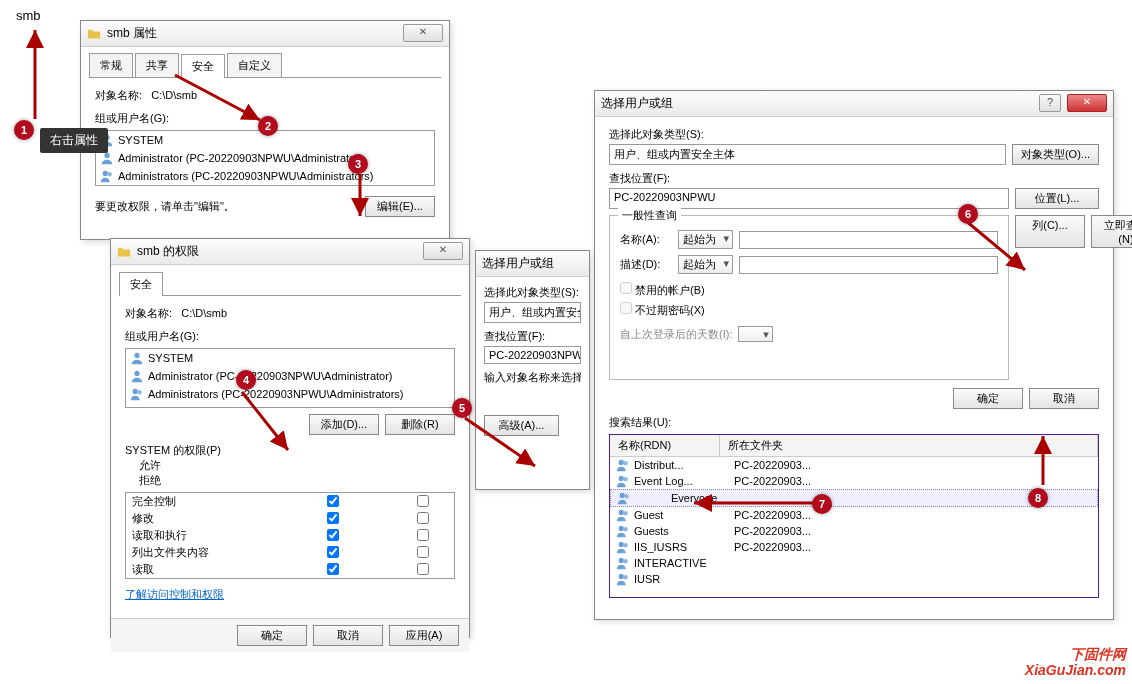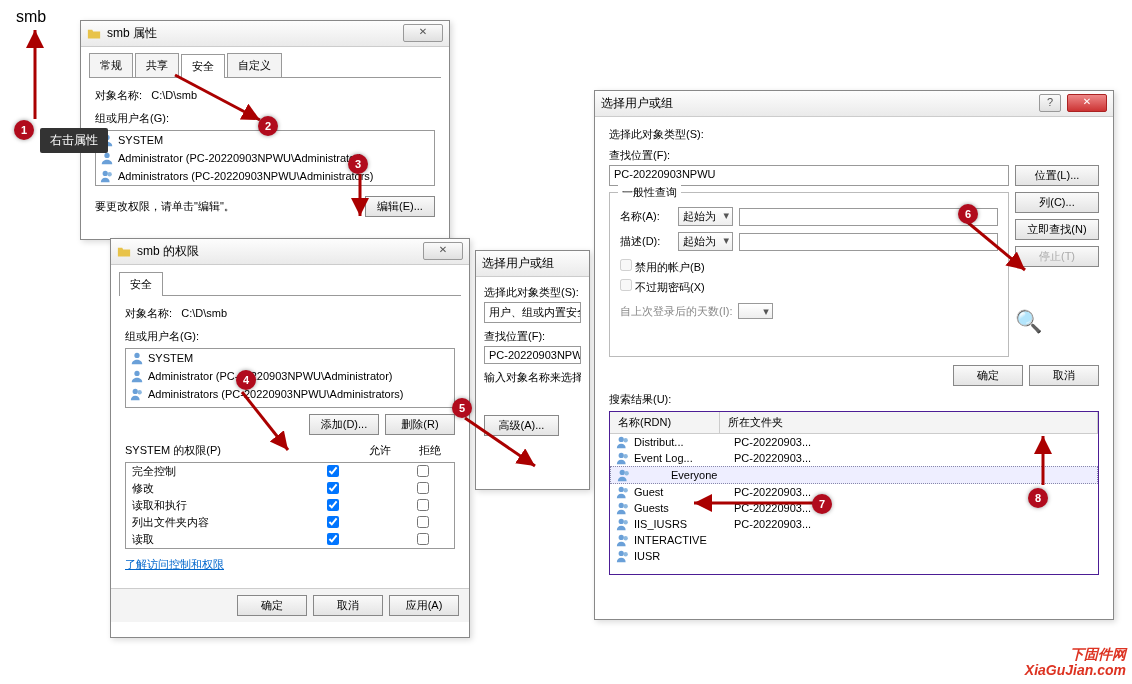--- a/index.html
+++ b/index.html
@@ -31,21 +31,21 @@
 .select { border: 1px solid #999; padding: 1px 16px 1px 4px; font-size: 11px; background: linear-gradient(#fff,#eee); position: relative; display: inline-block; }
 .select::after { content:"▾"; position:absolute; right:3px; color:#555; }
 .results { border: 1px solid #4c1d95; background: #fff; height: 164px; overflow: hidden; margin-top: 4px; }
 .reshead { display: flex; border-bottom: 1px solid #ccc; background: #f4f4f4; }
 .reshead div { padding: 3px 8px; border-right: 1px solid #ccc; font-size: 11px; }
 .resrow { display: flex; align-items: center; padding: 1px 6px; gap: 4px; font-size: 11px; }
 .resrow.sel { background: #eef; border: 1px dotted #88a; }
 .marker { position: absolute; width: 20px; height: 20px; border-radius: 50%; background: #b10b1d; color: #fff; font-size: 11px; font-weight: bold; display: flex; align-items: center; justify-content: center; z-index: 100; box-shadow: 0 0 4px rgba(0,0,0,.4); }
 .arrow { position: absolute; z-index: 90; }
 .tooltip { position: absolute; background: #333; color: #fff; padding: 4px 10px; font-size: 12px; border-radius: 2px; z-index: 101; }
-.folder { position: absolute; left: 12px; top: 8px; display: flex; align-items: center; gap: 4px; font-size: 16px; }
+.folder { position: absolute; left: 12px; top: 8px; display: flex; align-items: center; gap: 4px; font-size: 13px; }
 .watermark { position: absolute; right: 6px; bottom: 6px; font-size: 14px; font-style: italic; color: #d32; font-weight: bold; text-align: right; line-height: 1.1; }
 .helpbtn { position: absolute; right: 52px; top: 3px; width: 22px; height: 18px; border: 1px solid #999; border-radius: 2px; background: linear-gradient(#fafafa,#e0e0e0); text-align: center; line-height: 14px; font-size: 11px; color: #555; }
 .magnifier { font-size: 22px; }
 </style>
 </head>
 <body>
 
 <div class="folder">
   <svg class="ticon" viewBox="0 0 16 16">
       <path fill="#e8c34a" d="M1 3h5l1 2h8v8H1z"></path>
@@ -137,21 +137,21 @@
             <circle cx="11" cy="6" r="2.5" fill="#8cb8e0"></circle>
             <path fill="#6aa0d8" d="M1 15c0-3 2-5 5-5s5 2 5 5z"></path>
           </svg>
           <span>Administrators (PC-20220903NPWU\Administrators)</span>
         </div>
     </div>
     <div class="btn-row">
       <span class="btn">添加(D)...</span>
       <span class="btn">删除(R)</span>
     </div>
-    <div style="display:flex; margin-top:8px;">
+    <div style="display:flex; margin-top:8px;flex-direction:column;">
       <span style="flex:1">SYSTEM 的权限(P)</span>
       <span style="width:50px; text-align:center">允许</span>
       <span style="width:50px; text-align:center">拒绝</span>
     </div>
     <div class="permtable">
       <div class="permrow">
           <span class="pname">完全控制</span>
           <span class="cb"><input type="checkbox" checked="" style=""></span>
           <span class="cb"><input type="checkbox" style=""></span>
         </div>
@@ -200,20 +200,24 @@
 </div>
 
 <div class="win" style="left:594px; top:90px; width:520px; height:530px;">
   <div class="titlebar">
     <span>选择用户或组</span>
     <div class="helpbtn">?</div>
     <div class="closebtn red">✕</div>
   </div>
   <div class="body">
     <div>选择此对象类型(S):</div>
+    <div style="display:flex; gap:6px; margin-top:2px;">
+      <div class="txtinput" style="flex:1;">用户、组或内置安全主体</div>
+      <span class="btn" style="min-width:84px;">对象类型(O)...</span>
+    </div>
     <div style="margin-top:6px;">查找位置(F):</div>
     <div style="display:flex; gap:6px; margin-top:2px;">
       <div class="txtinput" style="flex:1;">PC-20220903NPWU</div>
       <span class="btn" style="min-width:84px;">位置(L)...</span>
     </div>
 
     <div style="display:flex; gap:6px; align-items:flex-start;">
       <div class="fieldset" style="flex:1; height:165px;">
         <div class="legend">一般性查询</div>
         <div style="display:flex; align-items:center; gap:6px; margin-top:6px;">
@@ -226,21 +230,21 @@
           <span class="select">起始为</span>
           <input class="txtinput" style="flex: 1 1 0%;">
         </div>
         <div style="margin-top:8px;"><label><input type="checkbox" disabled="" style=""> <span>禁用的帐户(B)</span></label></div>
         <div style="margin-top:4px;"><label><input type="checkbox" disabled="" style=""> <span>不过期密码(X)</span></label></div>
         <div style="margin-top:8px; display:flex; align-items:center; gap:6px; color:#888;">
           <span>自上次登录后的天数(I):</span>
           <span class="select" style="color:#aaa;">&nbsp;&nbsp;&nbsp;&nbsp;</span>
         </div>
       </div>
-      <div style="width:84px; margin-top:6px; display:flex; flex-direction:column; gap:6px;">
+      <div style="width:84px; margin-top:6px; display:flex; flex-direction:row; gap:6px;">
         <span class="btn">列(C)...</span>
         <span class="btn">立即查找(N)</span>
         <span class="btn" style="color:#aaa;">停止(T)</span>
         <div style="height:30px;"></div>
         <div class="magnifier">🔍</div>
       </div>
     </div>
 
     <div class="btn-row" style="margin-top:8px;">
       <span class="btn">确定</span>

